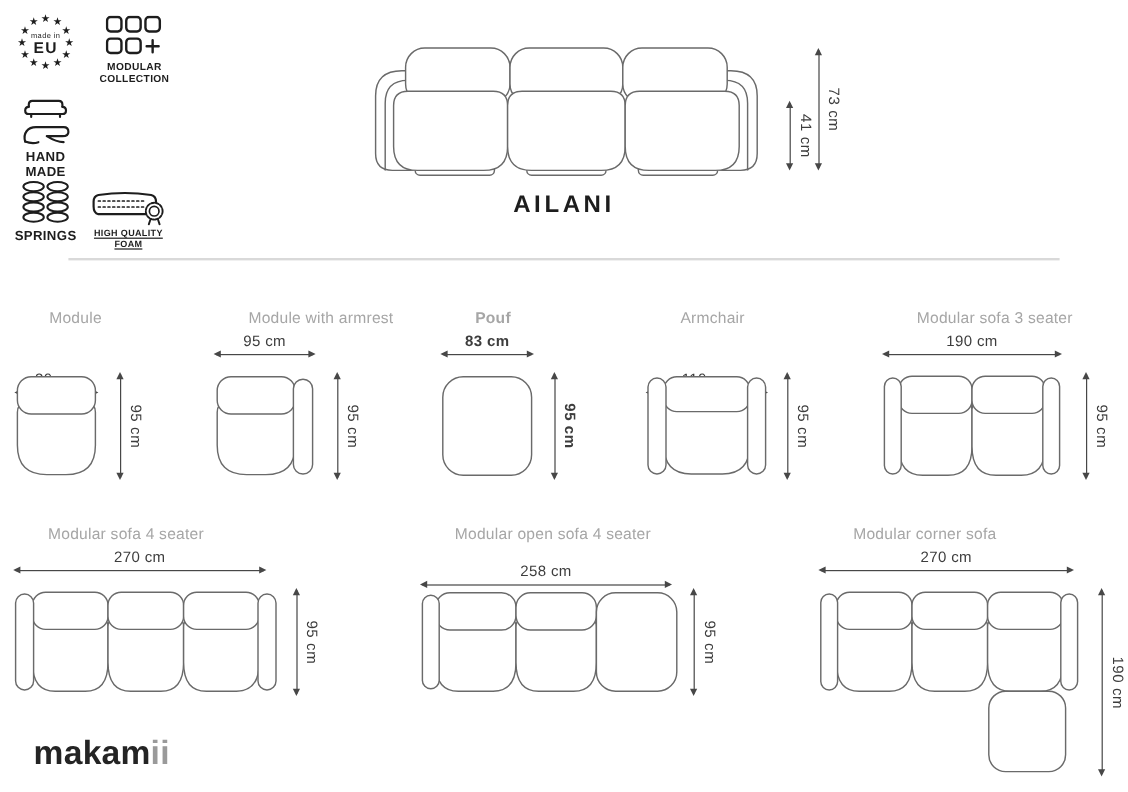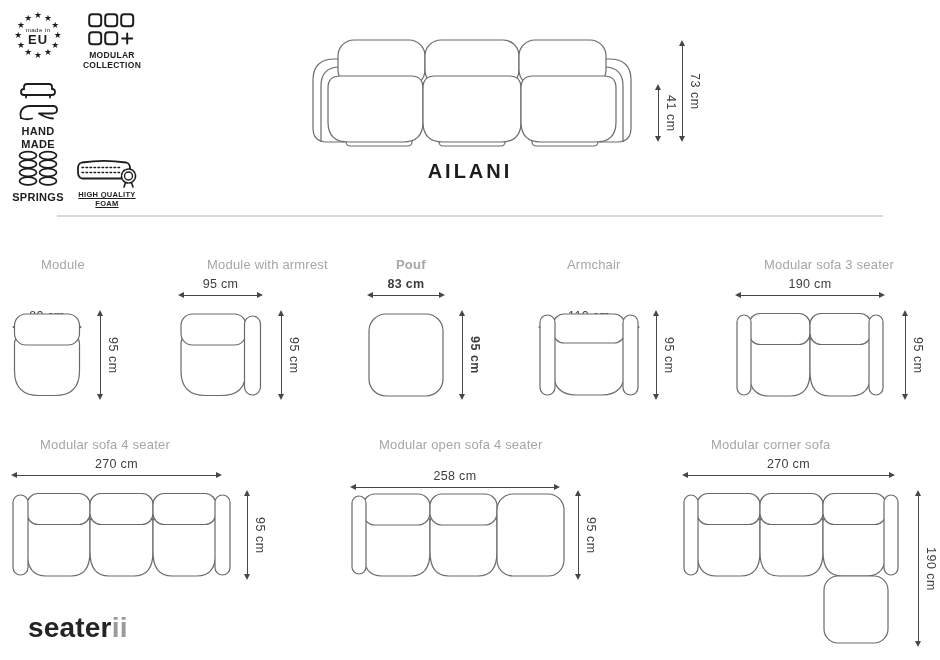--- a/index.html
+++ b/index.html
@@ -326,16 +326,16 @@
         <rect x="142" y="84" width="64" height="67" rx="14"></rect>
       </g>
     </svg>
     <div class="dim-v" style="left:236px;top:55px;height:153px;">
       <div class="arrow-v" style="height:153px;"></div>
       <span class="dim-text-v">190 cm</span>
     </div>
   </div>
 
   <div class="brand">
-    <span>seater</span><span class="logo-light">ii</span>
+    <span>makam</span><span class="logo-light">ii</span>
   </div>
 
 </div>
 
 </body></html>

